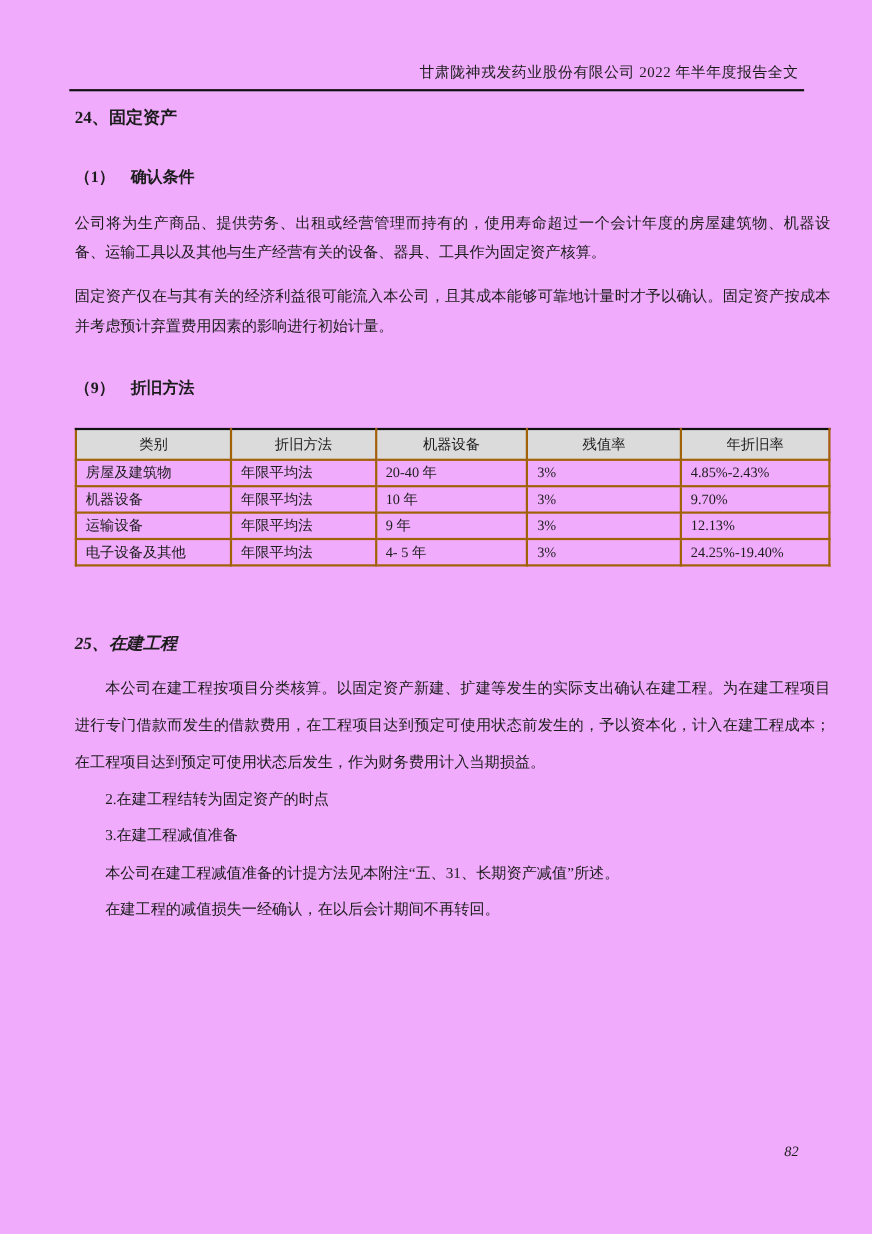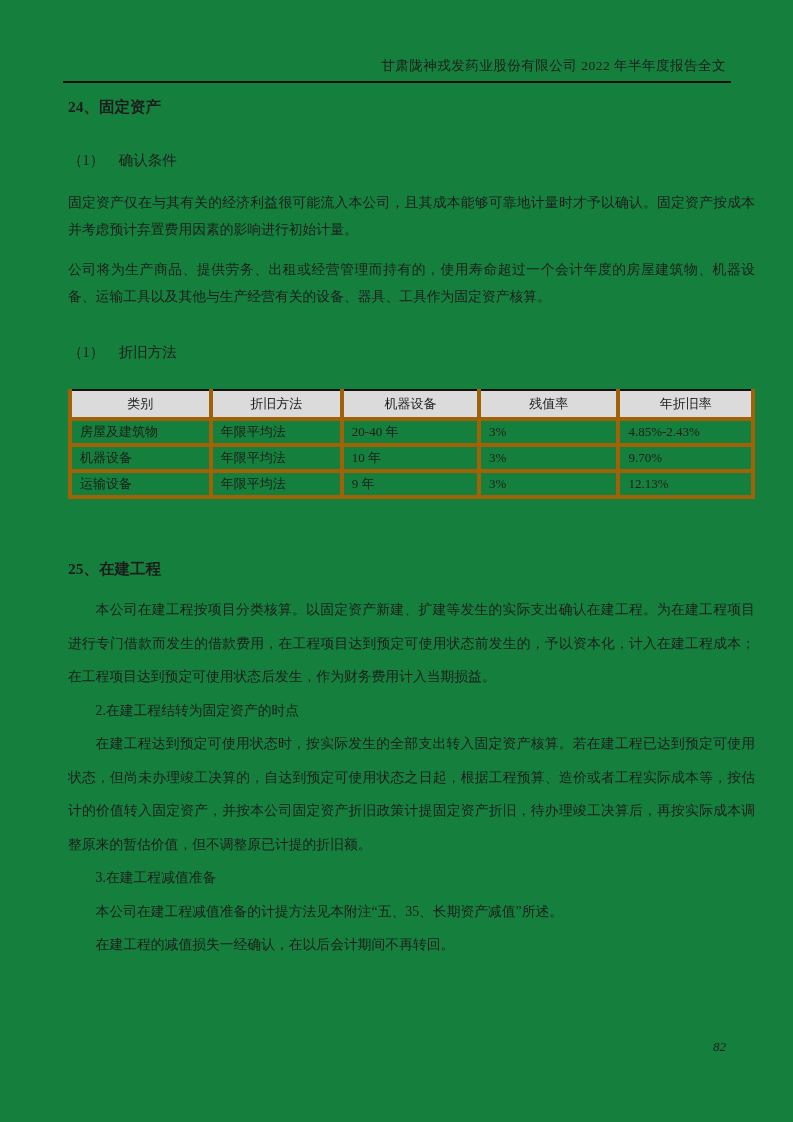--- a/index.html
+++ b/index.html
@@ -4,21 +4,21 @@
 <style>
   html, body {
     margin: 0;
     padding: 0;
     background: #ffffff;
   }
   .page {
     position: relative;
     width: 793px;
     height: 1122px;
-    background: #15803d;
+    background: #f0abfc;
     font-family: "Liberation Serif", "DejaVu Serif", serif;
     color: #1c1c1c;
     overflow: hidden;
   }
   .doc-header {
     margin: 0 67px 0 68px;
     padding-top: 57px;
     text-align: right;
     font-size: 13.5px;
     letter-spacing: 0.5px;
@@ -32,62 +32,63 @@
   .content {
     margin: 0 38px 0 68px;
   }
   .h-section {
     font-size: 15.5px;
     font-weight: bold;
     margin: 14px 0 0 0;
   }
   .h-sub {
     font-size: 14.5px;
-    font-weight: normal;
+    font-weight: bold;
     margin: 33px 0 0 0;
   }
   .para-24 {
     font-size: 13.8px;
     line-height: 27px;
     text-align: justify;
     margin: 19px 0 0 0;
   }
   .para-24 + .para-24 {
     margin-top: 13px;
   }
   table.deprec {
     border-collapse: collapse;
     width: 100%;
     margin-top: 27px;
     font-size: 13px;
     table-layout: fixed;
     padding-left: 25px;
   }
   table.deprec th, table.deprec td {
-    border: 4px solid #a16207;
+    border: 2px solid #a16207;
     padding: 2px 8px;
     overflow: hidden;
     white-space: nowrap;
   }
   table.deprec thead th {
     background: #dbdbdb;
     font-weight: normal;
     text-align: center;
     height: 22px;
     border-top: 2.5px solid #111;
   }
   table.deprec td {
     text-align: left;
     height: 15px;
   }
   .h-sub-3 {
     margin-top: 36px;
   }
   .h-section-25 {
     margin-top: 60px;
+    font-style: italic;
   }
   .s25-body {
     font-size: 13.8px;
     line-height: 33.5px;
     text-align: justify;
     margin-top: 13px;
   }
   .s25-body p {
     margin: 0;
     text-indent: 2em;
@@ -107,25 +108,25 @@
 
   <div class="doc-header">甘肃陇神戎发药业股份有限公司 2022 年半年度报告全文</div>
   <hr class="header-rule">
 
   <div class="content">
 
     <div class="h-section">24、固定资产</div>
 
     <div class="h-sub">（1）　确认条件</div>
 
+    <div class="para-24">公司将为生产商品、提供劳务、出租或经营管理而持有的，使用寿命超过一个会计年度的房屋建筑物、机器设备、运输工具以及其他与生产经营有关的设备、器具、工具作为固定资产核算。</div>
+
     <div class="para-24">固定资产仅在与其有关的经济利益很可能流入本公司，且其成本能够可靠地计量时才予以确认。固定资产按成本并考虑预计弃置费用因素的影响进行初始计量。</div>
 
-    <div class="para-24">公司将为生产商品、提供劳务、出租或经营管理而持有的，使用寿命超过一个会计年度的房屋建筑物、机器设备、运输工具以及其他与生产经营有关的设备、器具、工具作为固定资产核算。</div>
-
-    <div class="h-sub">（1）　折旧方法</div>
+    <div class="h-sub">（9）　折旧方法</div>
 
     <table class="deprec">
       <colgroup>
         <col style="width:20.6%">
         <col style="width:19.2%">
         <col style="width:20.1%">
         <col style="width:20.4%">
         <col style="width:19.7%">
       </colgroup>
       <thead>
@@ -152,32 +153,38 @@
           <td>3%</td>
           <td>9.70%</td>
         </tr>
         <tr>
           <td>运输设备</td>
           <td>年限平均法</td>
           <td>9 年</td>
           <td>3%</td>
           <td>12.13%</td>
         </tr>
+        <tr>
+          <td>电子设备及其他</td>
+          <td>年限平均法</td>
+          <td>4- 5 年</td>
+          <td>3%</td>
+          <td>24.25%-19.40%</td>
+        </tr>
       </tbody>
     </table>
 
 
     <div class="h-section h-section-25">25、在建工程</div>
 
     <div class="s25-body">
       <p>本公司在建工程按项目分类核算。以固定资产新建、扩建等发生的实际支出确认在建工程。为在建工程项目进行专门借款而发生的借款费用，在工程项目达到预定可使用状态前发生的，予以资本化，计入在建工程成本；在工程项目达到预定可使用状态后发生，作为财务费用计入当期损益。</p>
       <p>2.在建工程结转为固定资产的时点</p>
-      <p>在建工程达到预定可使用状态时，按实际发生的全部支出转入固定资产核算。若在建工程已达到预定可使用状态，但尚未办理竣工决算的，自达到预定可使用状态之日起，根据工程预算、造价或者工程实际成本等，按估计的价值转入固定资产，并按本公司固定资产折旧政策计提固定资产折旧，待办理竣工决算后，再按实际成本调整原来的暂估价值，但不调整原已计提的折旧额。</p>
       <p>3.在建工程减值准备</p>
-      <p>本公司在建工程减值准备的计提方法见本附注“五、35、长期资产减值”所述。</p>
+      <p>本公司在建工程减值准备的计提方法见本附注“五、31、长期资产减值”所述。</p>
       <p>在建工程的减值损失一经确认，在以后会计期间不再转回。</p>
     </div>
 
   </div>
 
   <div class="page-number">82</div>
 
 </div>
 
 </body></html>

